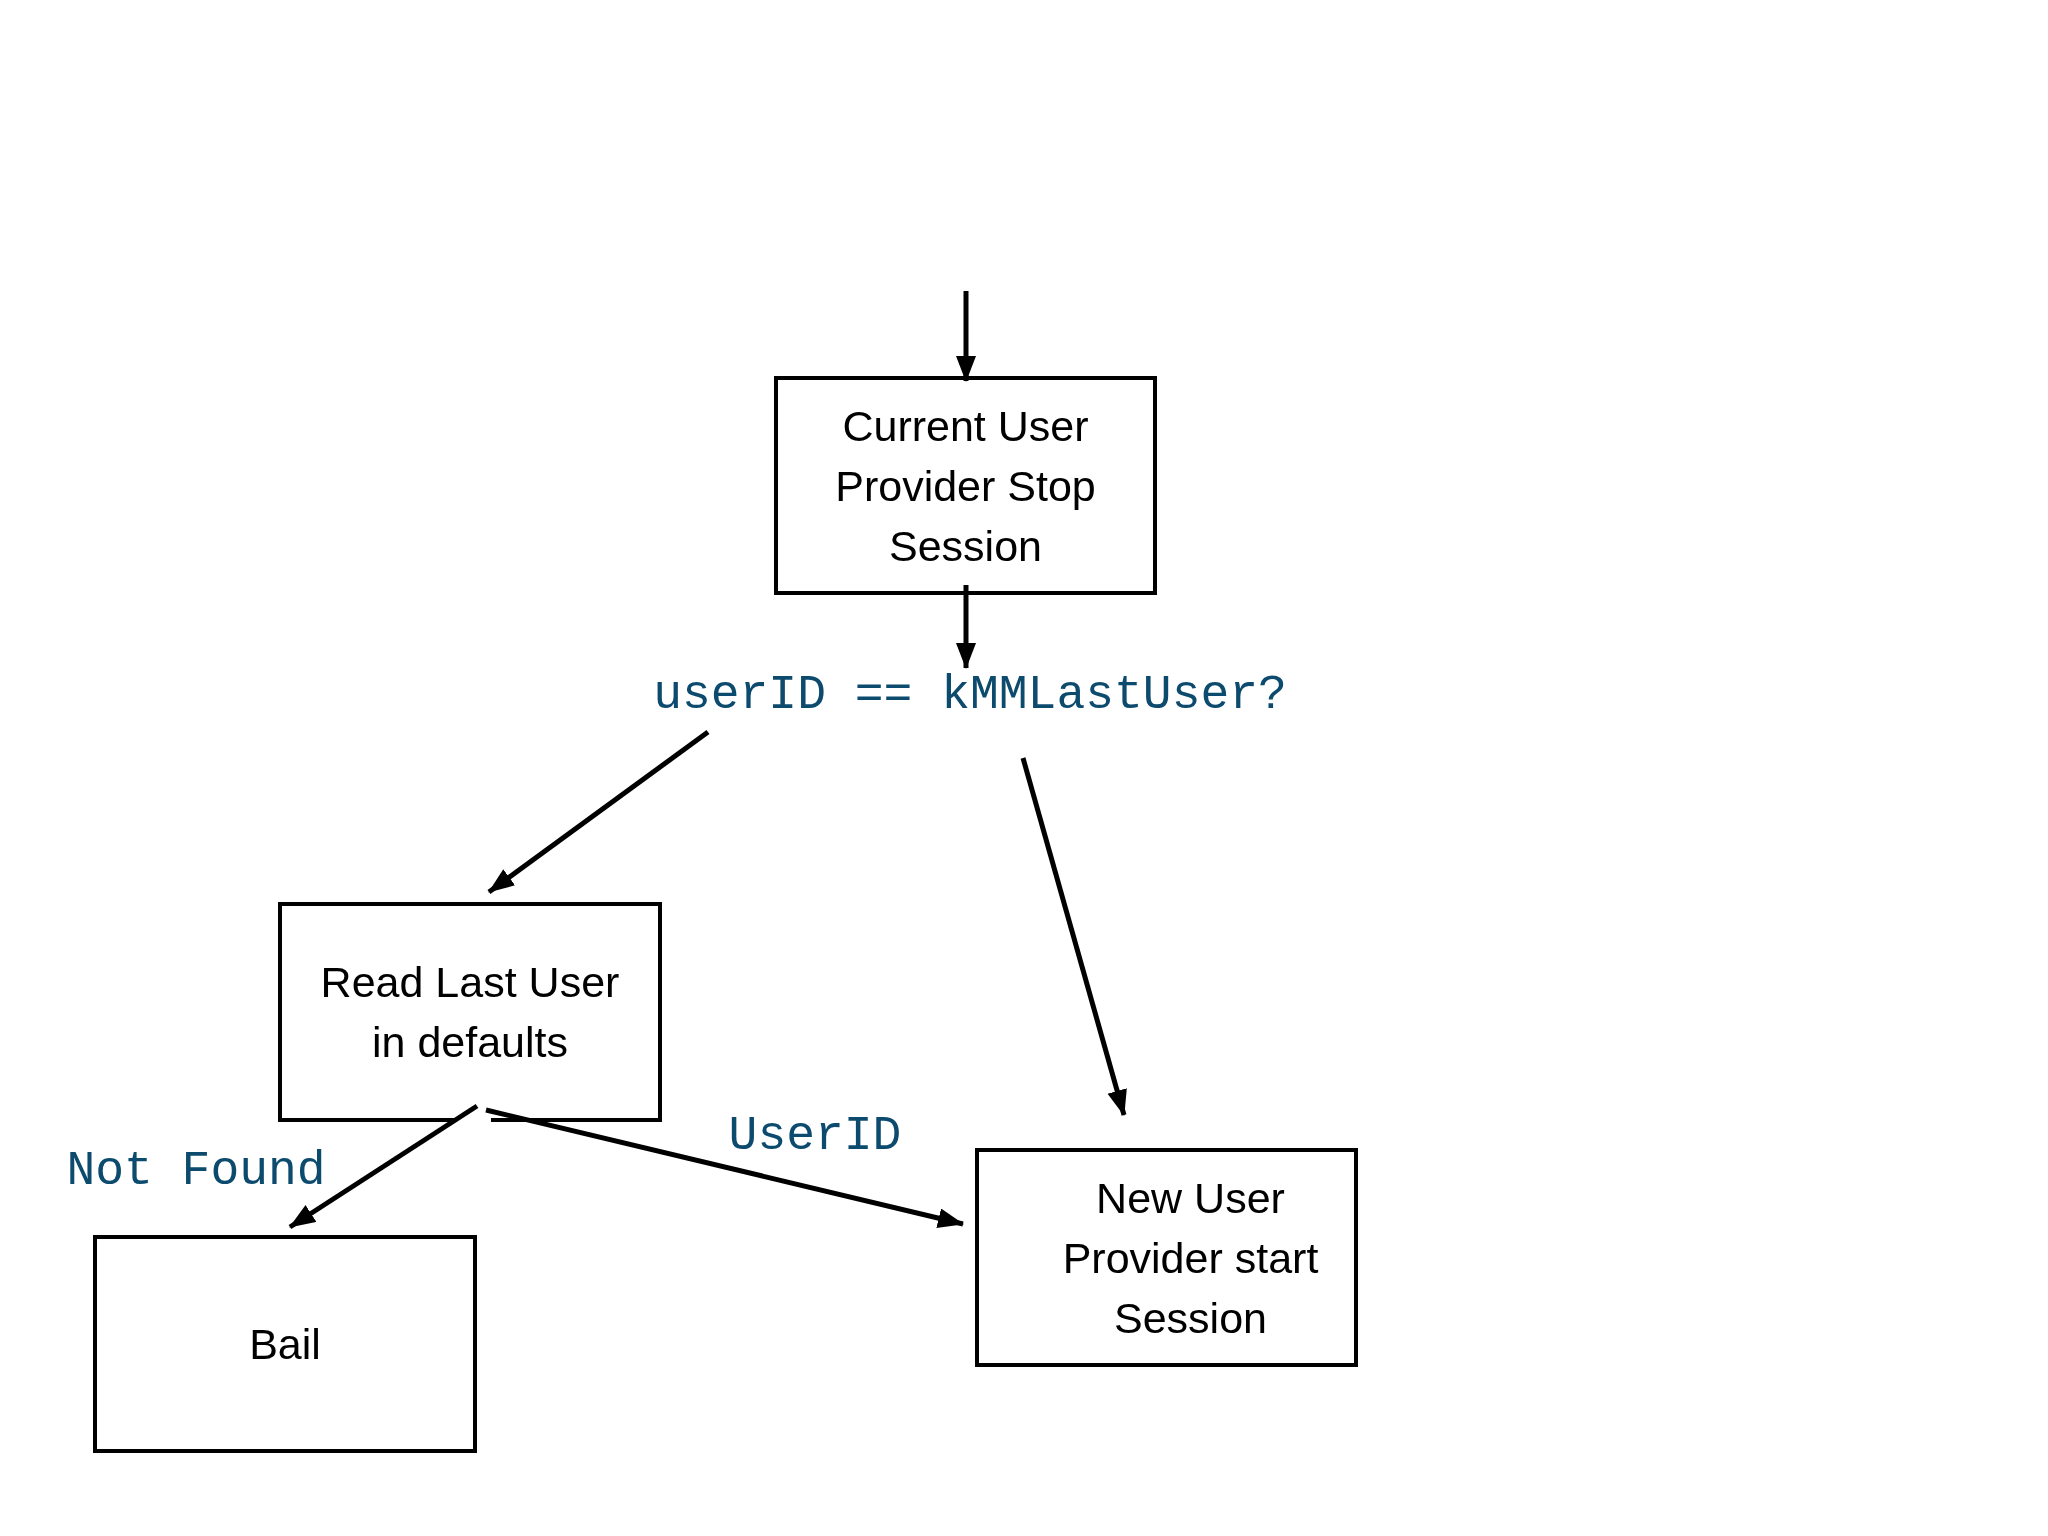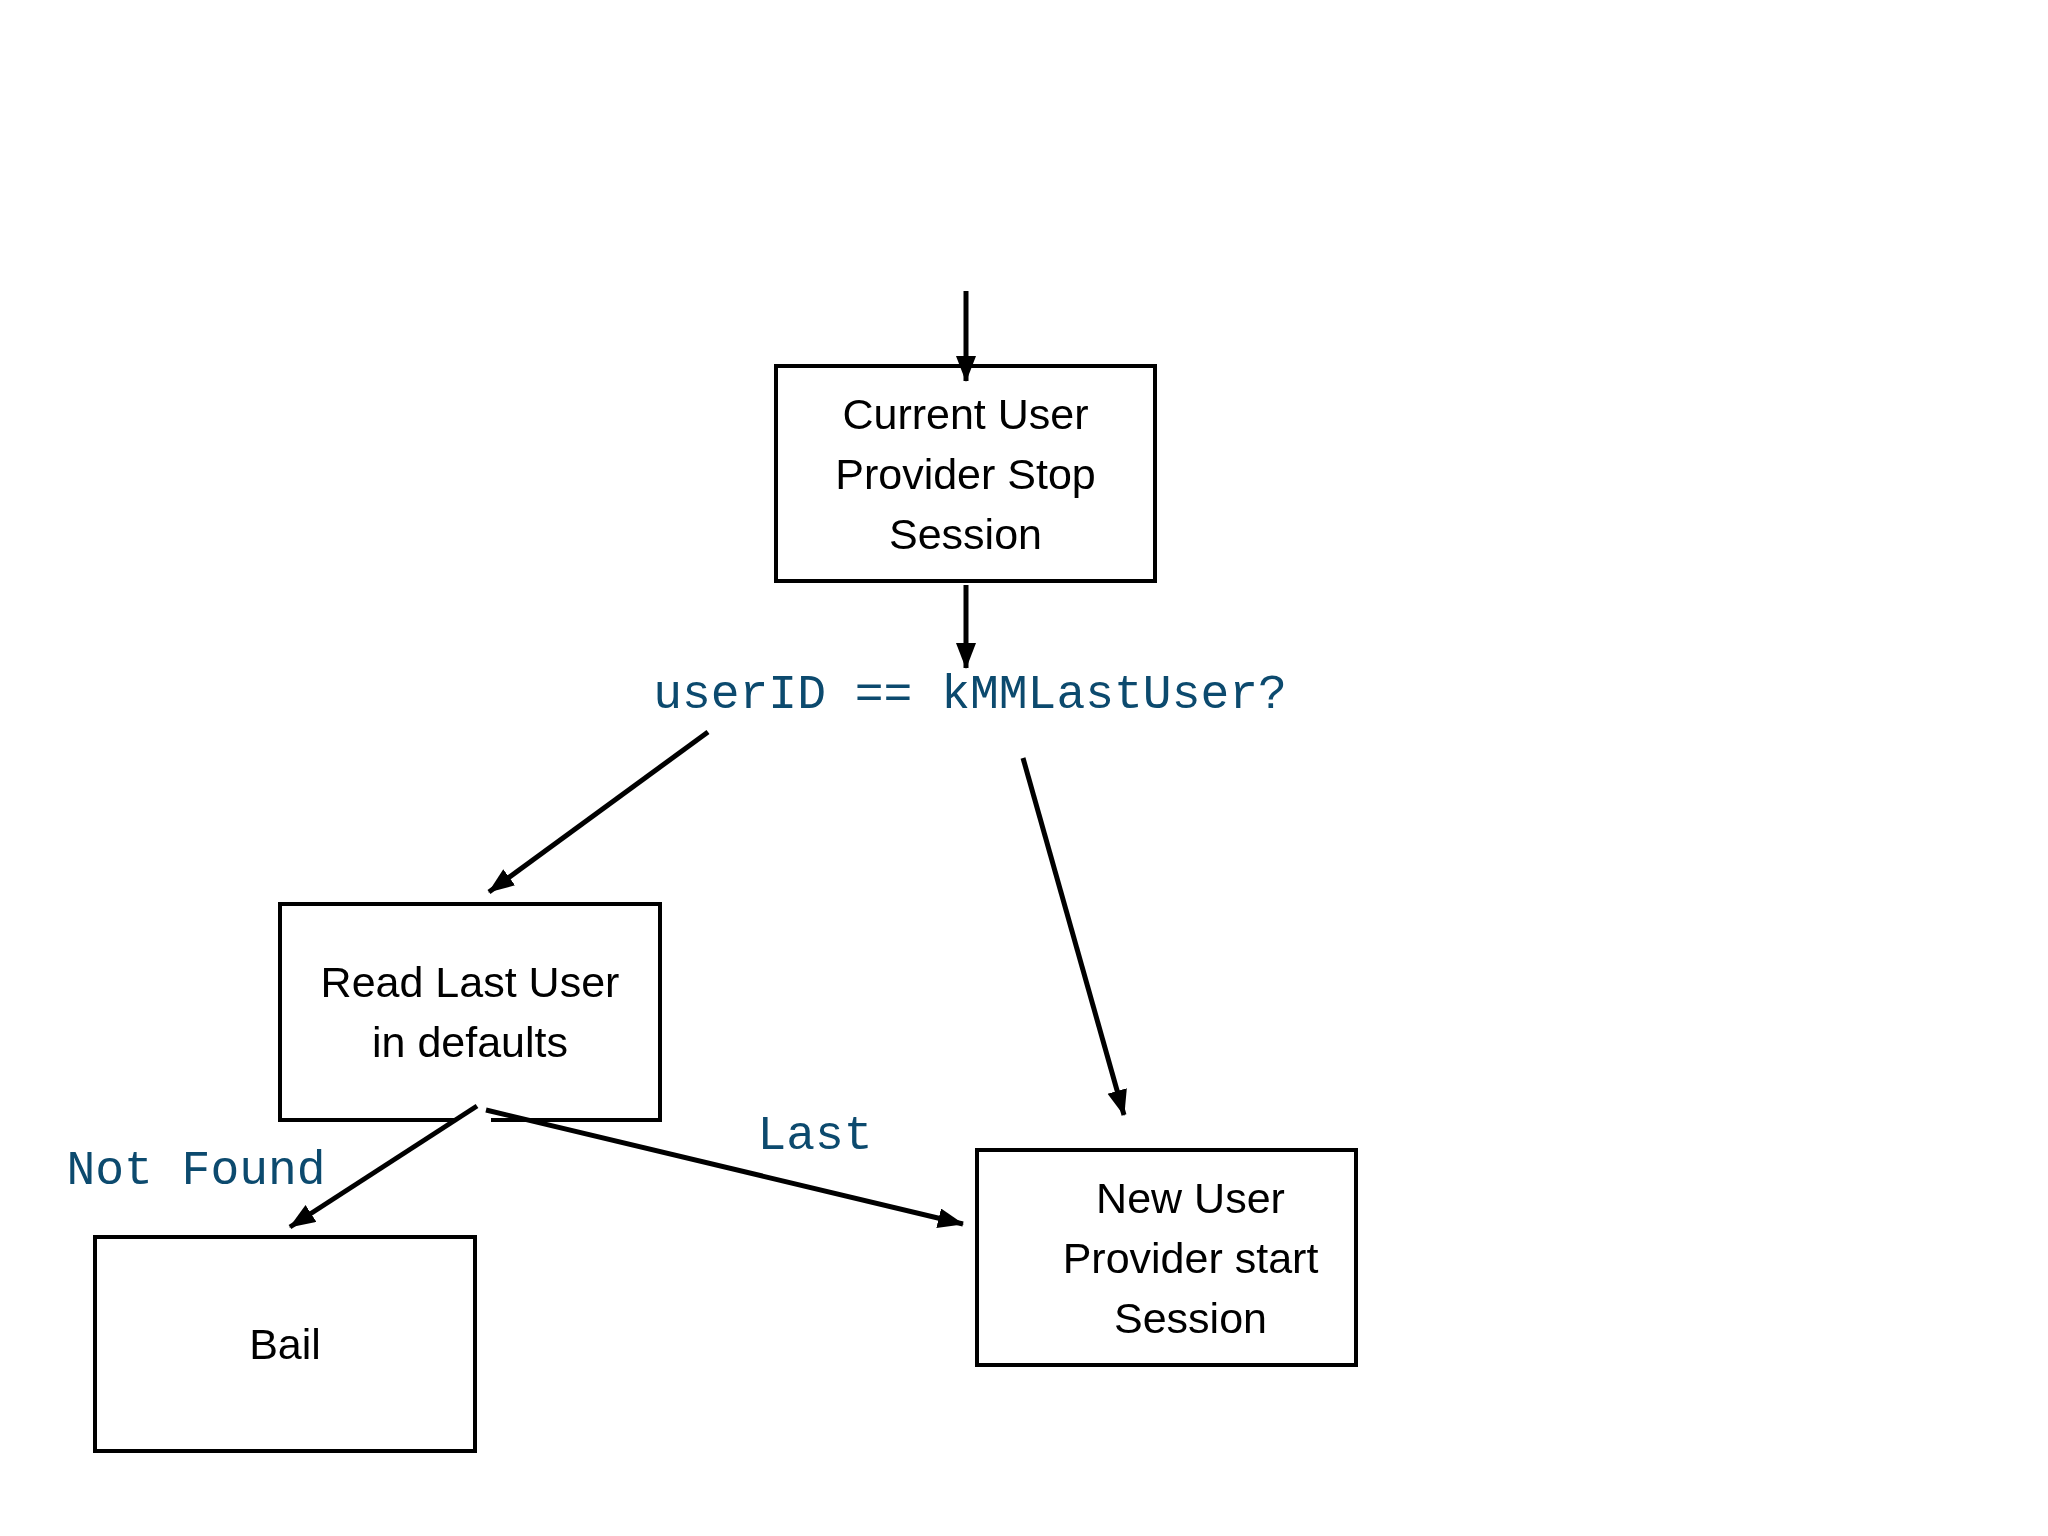--- a/index.html
+++ b/index.html
@@ -35,21 +35,21 @@
   }
   .mono-label {
     position: absolute;
     transform: translate(-50%, -50%);
     font-family: Liberation Mono, monospace;
     font-size: 48px;
     color: #0c4a6e;
     white-space: nowrap;
   }
   #node-start   { left: 773px; top: 71px;   width: 385px; height: 218px; }
-  #node-current { left: 774px; top: 364px;  width: 383px; height: 219px; }
+  #node-current { left: 774px; top: 376px;  width: 383px; height: 219px; }
   #node-read    { left: 278px; top: 902px;  width: 384px; height: 220px; }
   #node-bail    { left: 93px;  top: 1235px; width: 384px; height: 218px; text-align: center; }
   #node-newuser { left: 975px; top: 1148px; width: 383px; height: 219px; padding-left: 48px; }
   #decision-label  { left: 970px; top: 695px; }
   #label-not-found { left: 196px; top: 1171px; }
   #label-found     { left: 815px; top: 1136px; }
   #edge-layer {
     position: absolute;
     left: 0;
     top: 0;
@@ -84,21 +84,21 @@
   </div>
 
   <div class="node" id="node-newuser">
     <span>New User</span>
     <span>Provider start</span>
     <span>Session</span>
   </div>
 
   <div class="mono-label" id="decision-label">userID == kMMLastUser?</div>
   <div class="mono-label" id="label-not-found">Not Found</div>
-  <div class="mono-label" id="label-found">Last</div>
+  <div class="mono-label" id="label-found">UserID</div>
 
   <svg id="edge-layer" viewBox="0 0 2048 1536" xmlns="http://www.w3.org/2000/svg">
     <defs>
       <marker id="arrowhead" markerUnits="userSpaceOnUse" markerWidth="28" markerHeight="22" refX="25" refY="10" orient="auto">
         <path d="M0,0 L26,10 L0,20 Z" fill="#000000"></path>
       </marker>
     </defs>
 
     <line x1="966" y1="291" x2="966" y2="381" marker-end="url(#arrowhead)"></line>
 

